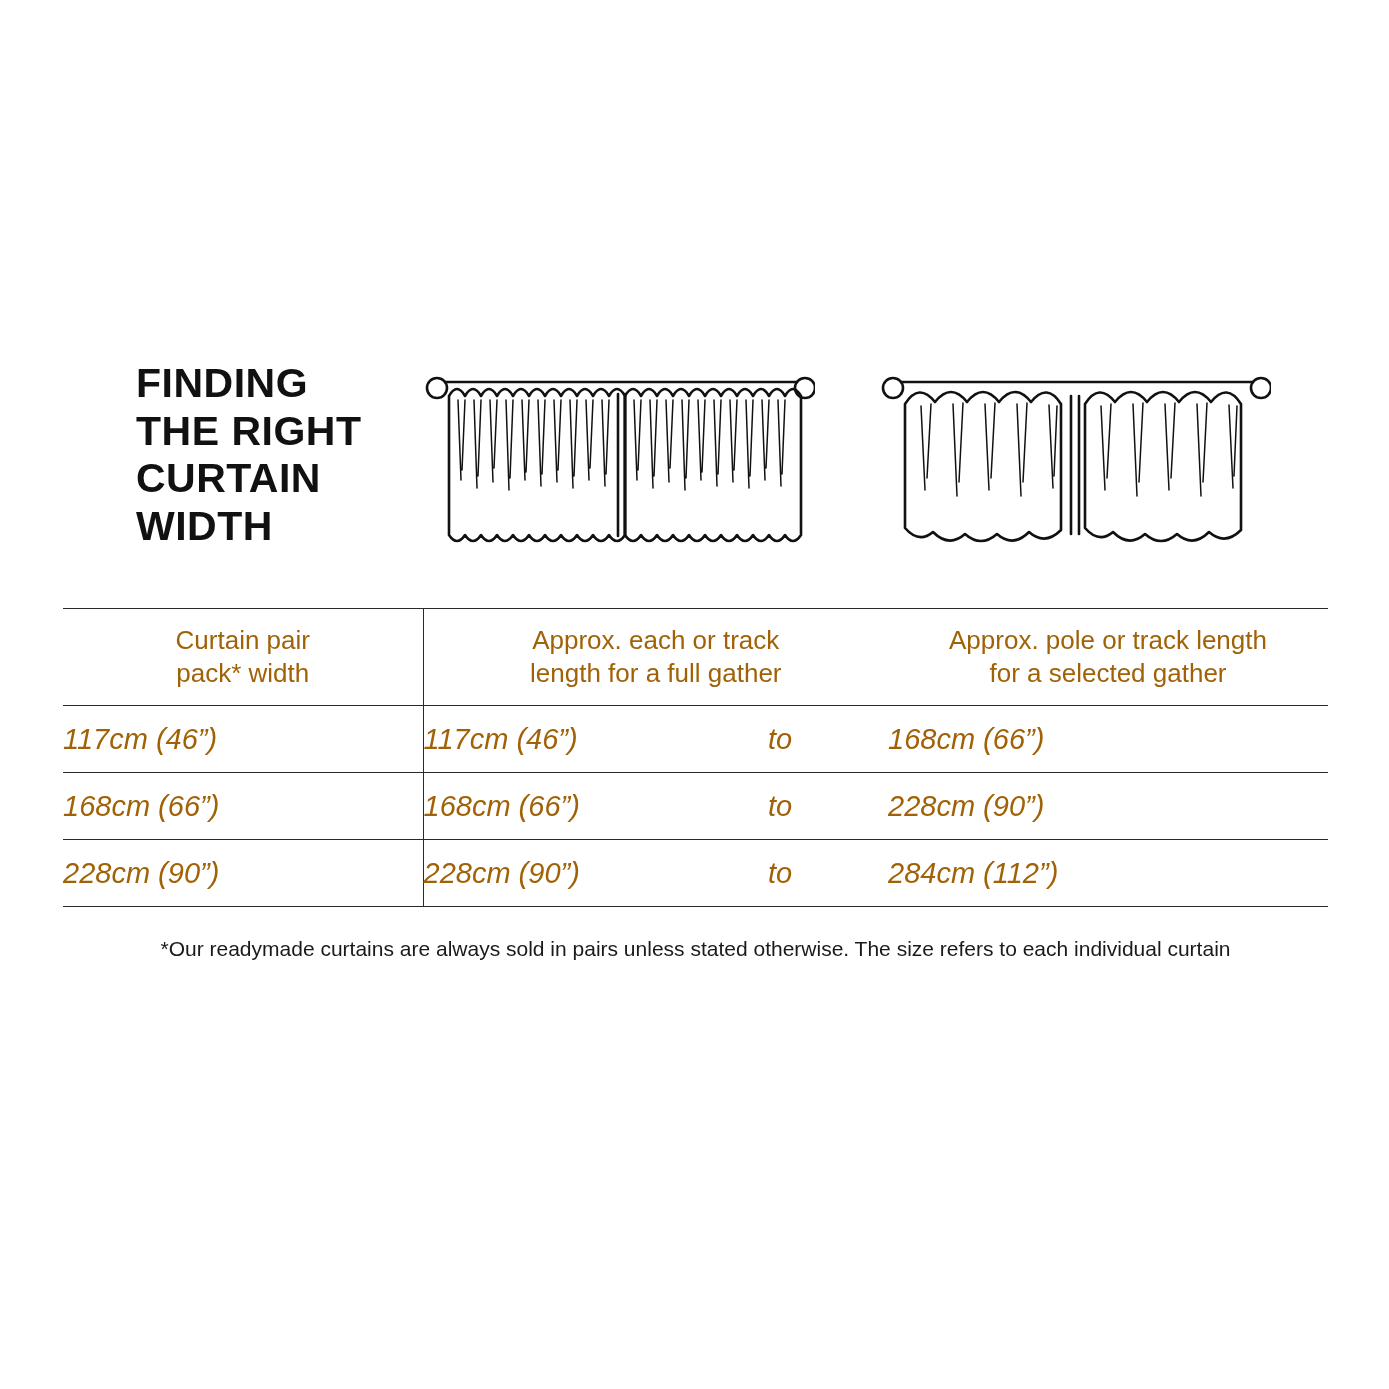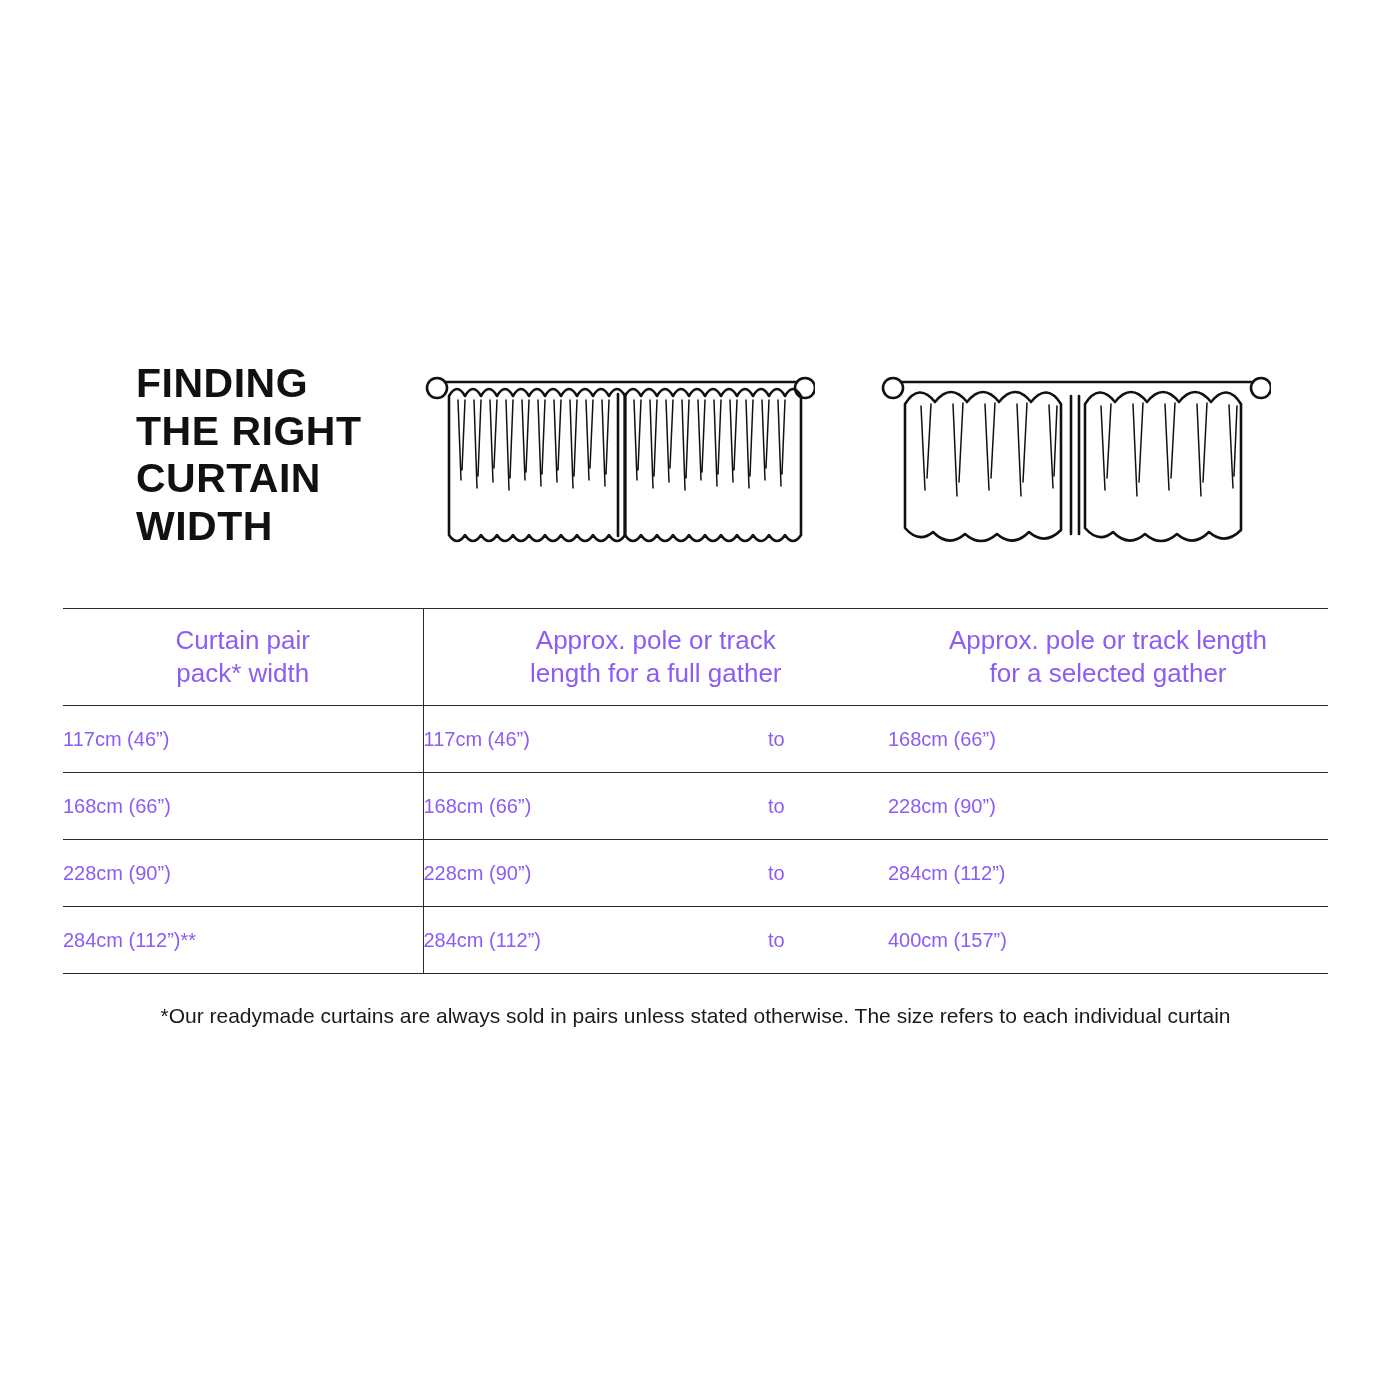--- a/index.html
+++ b/index.html
@@ -56,34 +56,35 @@
   
   table.size-table {
     border-collapse: collapse;
     width: 1265px;
     table-layout: fixed;
   }
   table.size-table th,
   table.size-table td {
     border-top: 1.4px solid #2a2a2a;
     font-weight: 400;
-    color: #8b5cf6;
+    color: #a16207;
     padding: 0;
   }
   table.size-table thead th {
     font-size: 26px;
     line-height: 1.28;
     height: 96px;
     vertical-align: middle;
     font-weight: 400;
   }
   table.size-table tbody td {
-    font-size: 20px;
+    font-size: 29px;
     height: 66px;
     vertical-align: middle;
+    font-style: italic;
   }
   table.size-table tbody tr:first-child td {
     border-top: 1.4px solid #2a2a2a;
   }
   .col-pack   { width: 360px; }
   .col-full   { width: 345px; }
   .col-to     { width: 120px; }
   .col-relax  { width: 440px; }
 
   
@@ -201,21 +202,21 @@
       <colgroup>
         <col class="col-pack">
           <col class="col-full">
           <col class="col-to">
           <col class="col-relax">
       </colgroup>
       <thead>
         <tr>
           <th class="vdiv" style="white-space:pre-line;">Curtain pair
 pack* width</th>
-          <th style="white-space:pre-line;" colspan="2">Approx. pole or track
+          <th style="white-space:pre-line;" colspan="2">Approx. each or track
 length for a full gather</th>
           <th style="white-space:pre-line;">Approx. pole or track length
 for a selected gather</th>
         </tr>
       </thead>
       <tbody>
         <tr>
           <td class="vdiv">117cm (46”)</td>
           <td>117cm (46”)</td>
           <td class="cell-to">to</td>
@@ -226,26 +227,20 @@
           <td>168cm (66”)</td>
           <td class="cell-to">to</td>
           <td>228cm (90”)</td>
         </tr>
         <tr>
           <td class="vdiv">228cm (90”)</td>
           <td>228cm (90”)</td>
           <td class="cell-to">to</td>
           <td>284cm (112”)</td>
         </tr>
-        <tr>
-          <td class="vdiv">284cm (112”)**</td>
-          <td>284cm (112”)</td>
-          <td class="cell-to">to</td>
-          <td>400cm (157”)</td>
-        </tr>
       </tbody>
     </table>
     <div class="table-bottom"></div>
 
     <div class="footnote">
       <div>*Our readymade curtains are always sold in pairs unless stated otherwise. The size refers to each individual curtain</div>
     </div>
 
   </div>
 </div>

